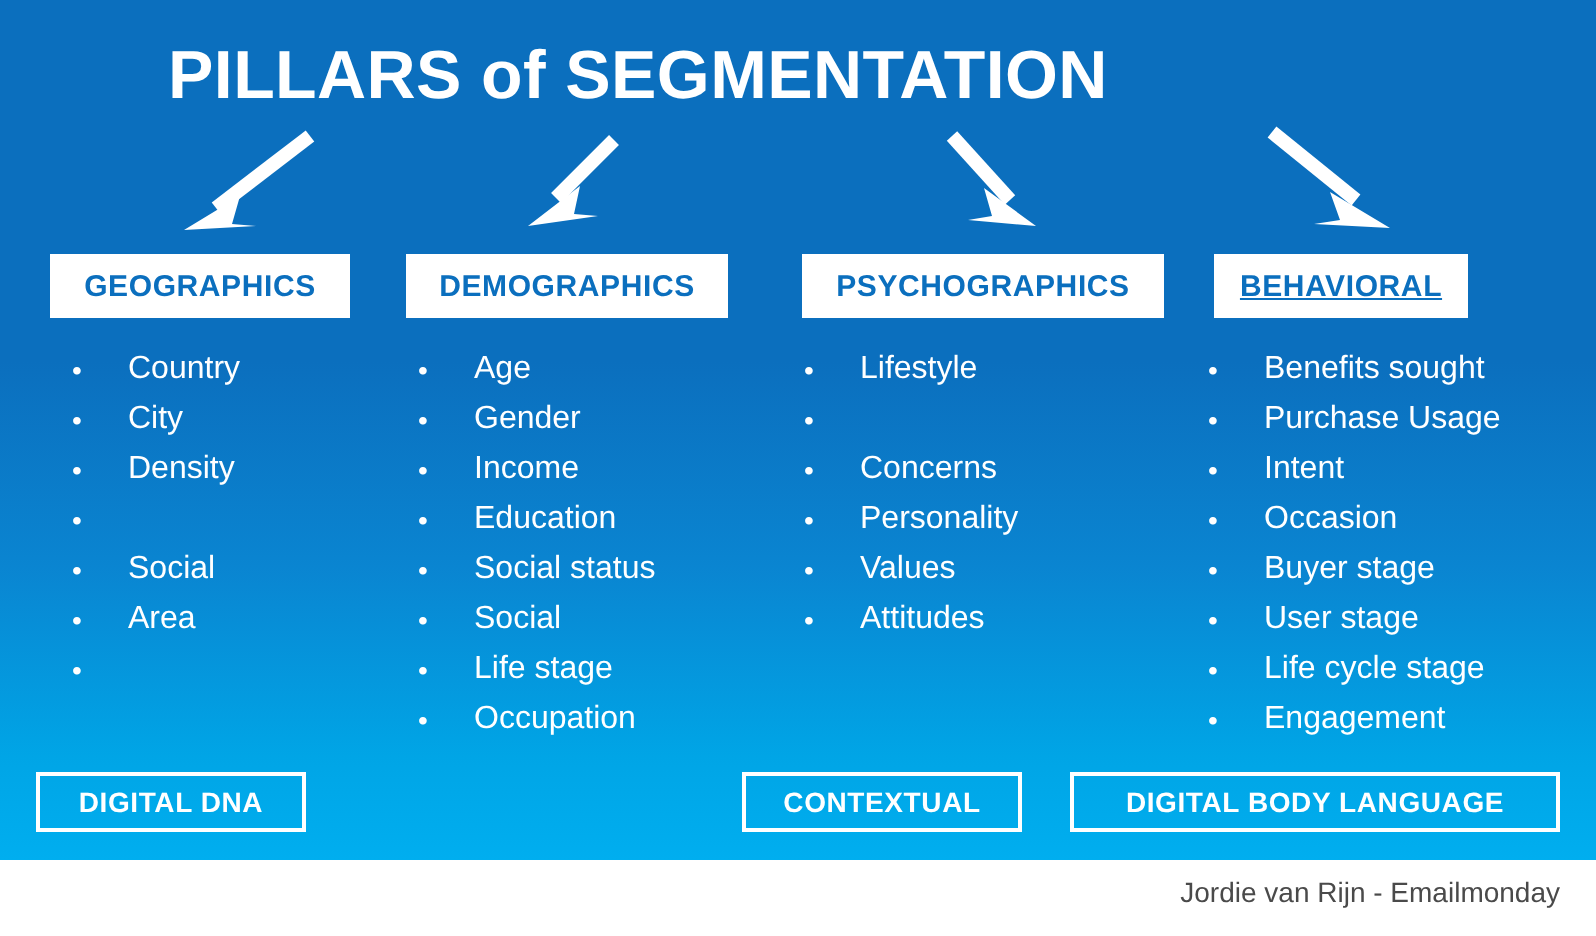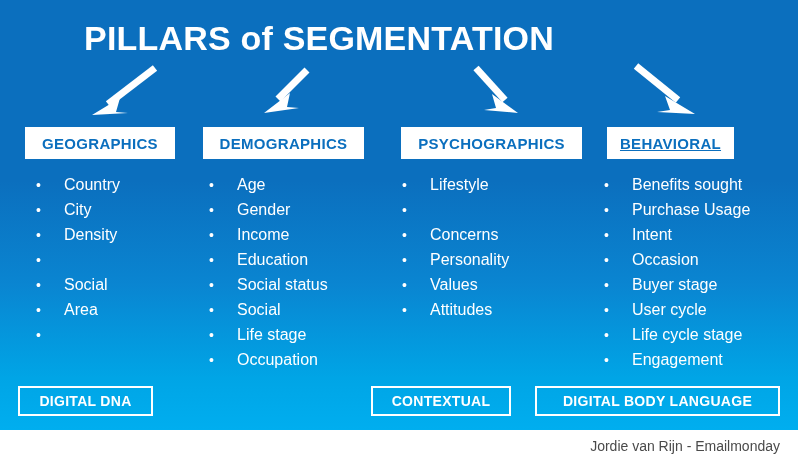--- a/index.html
+++ b/index.html
@@ -293,21 +293,21 @@
       <div class="bullet-row">
         <span class="bullet-dot">•</span>
         <span class="bullet-text">Occasion</span>
       </div>
       <div class="bullet-row">
         <span class="bullet-dot">•</span>
         <span class="bullet-text">Buyer stage</span>
       </div>
       <div class="bullet-row">
         <span class="bullet-dot">•</span>
-        <span class="bullet-text">User cycle</span>
+        <span class="bullet-text">User stage</span>
       </div>
       <div class="bullet-row">
         <span class="bullet-dot">•</span>
         <span class="bullet-text">Life cycle stage</span>
       </div>
       <div class="bullet-row">
         <span class="bullet-dot">•</span>
         <span class="bullet-text">Engagement</span>
       </div>
     </div>

